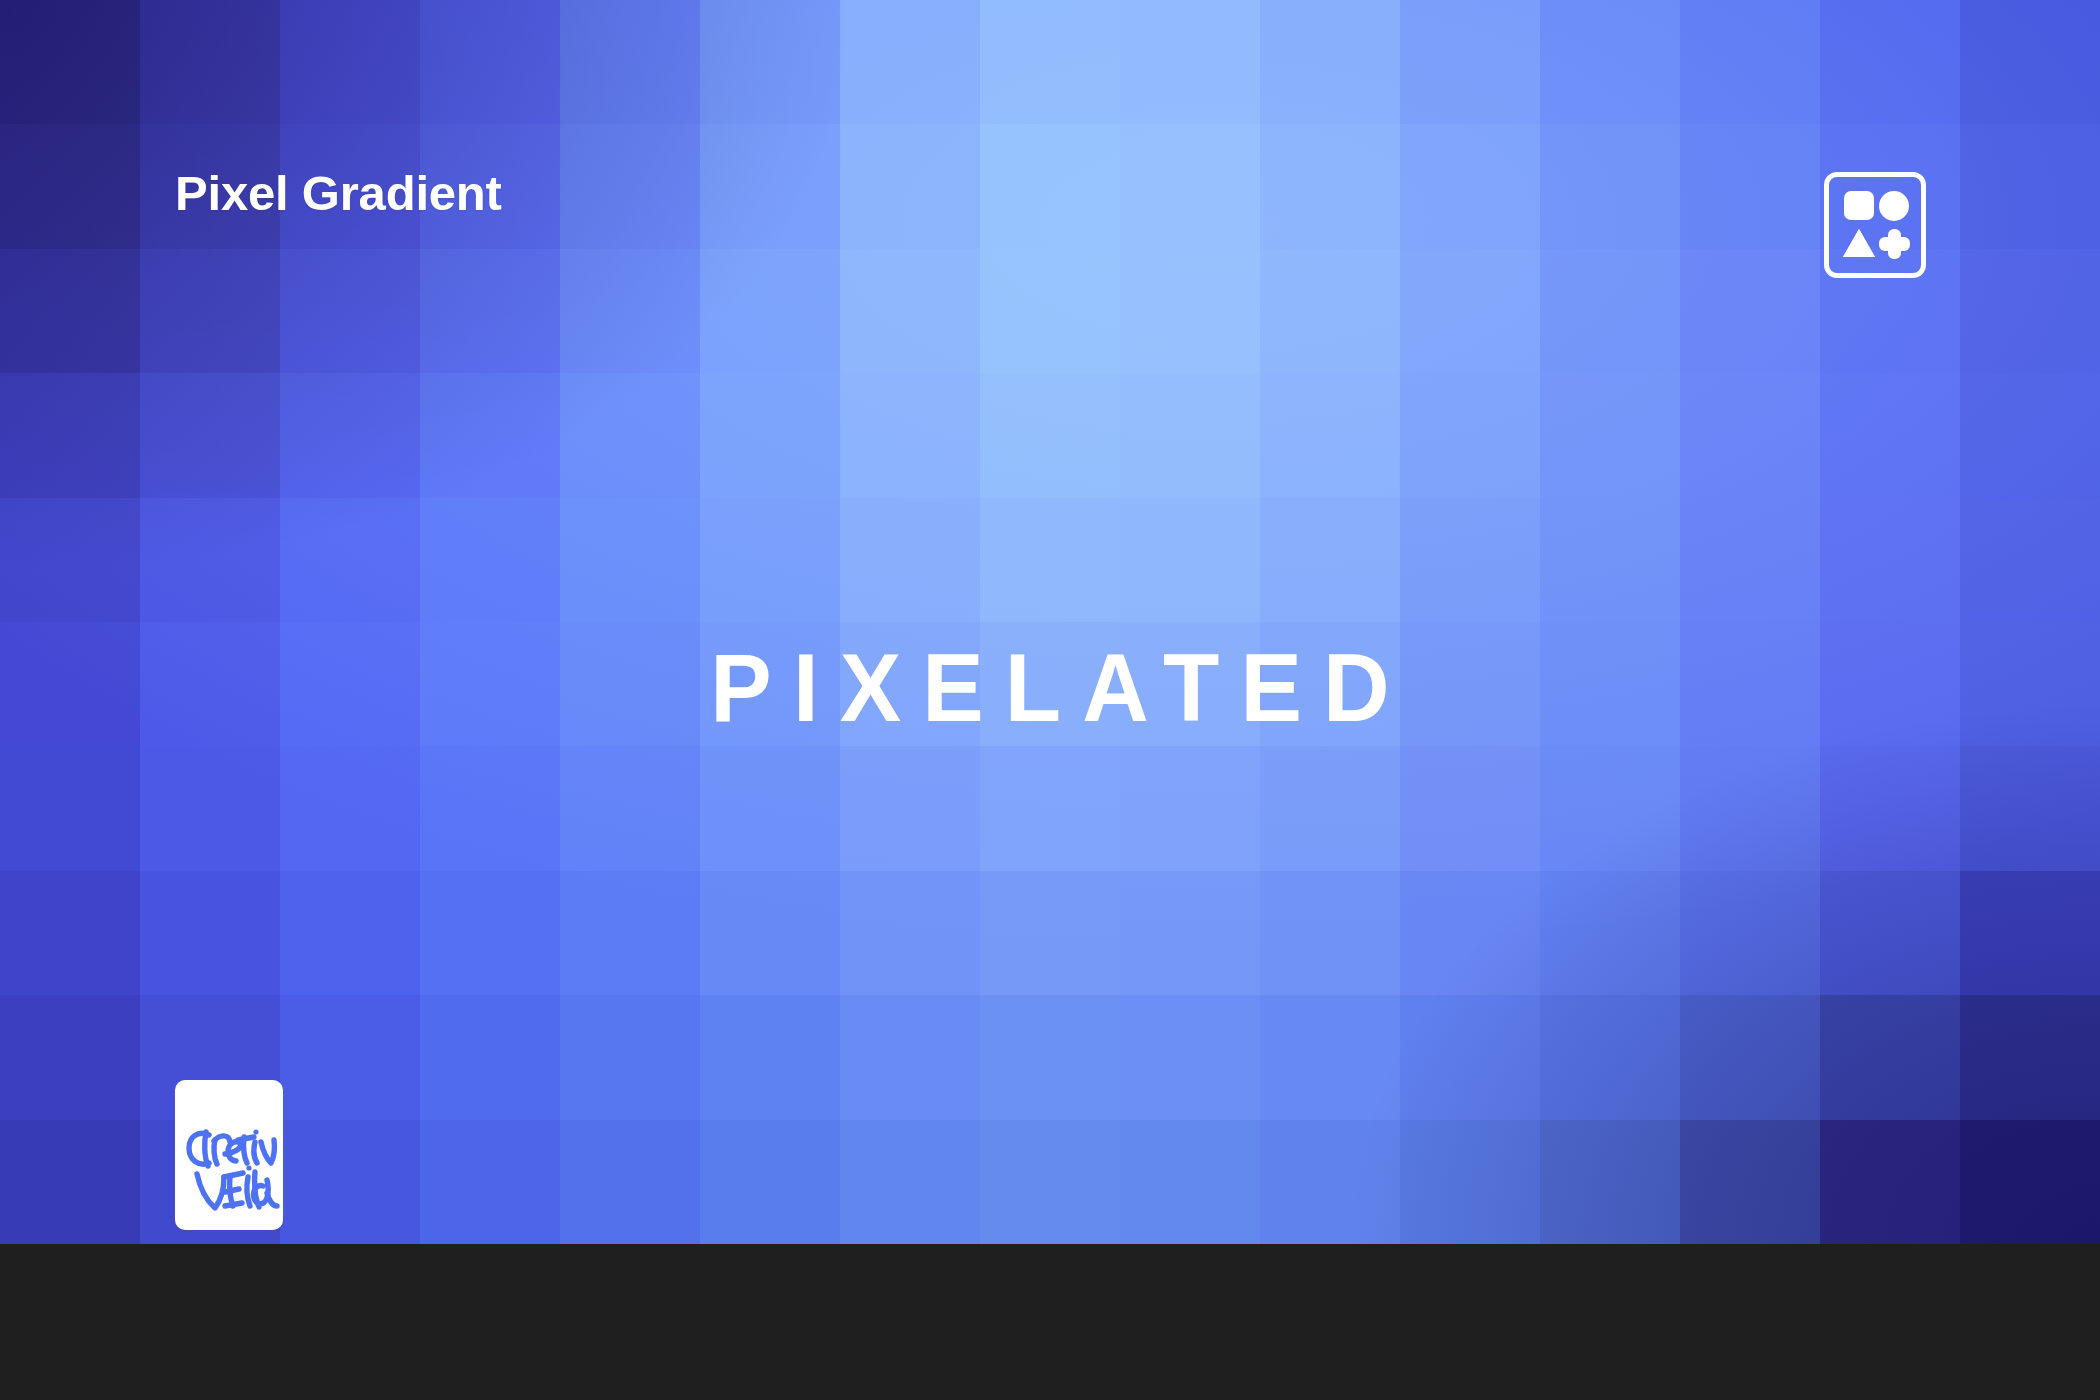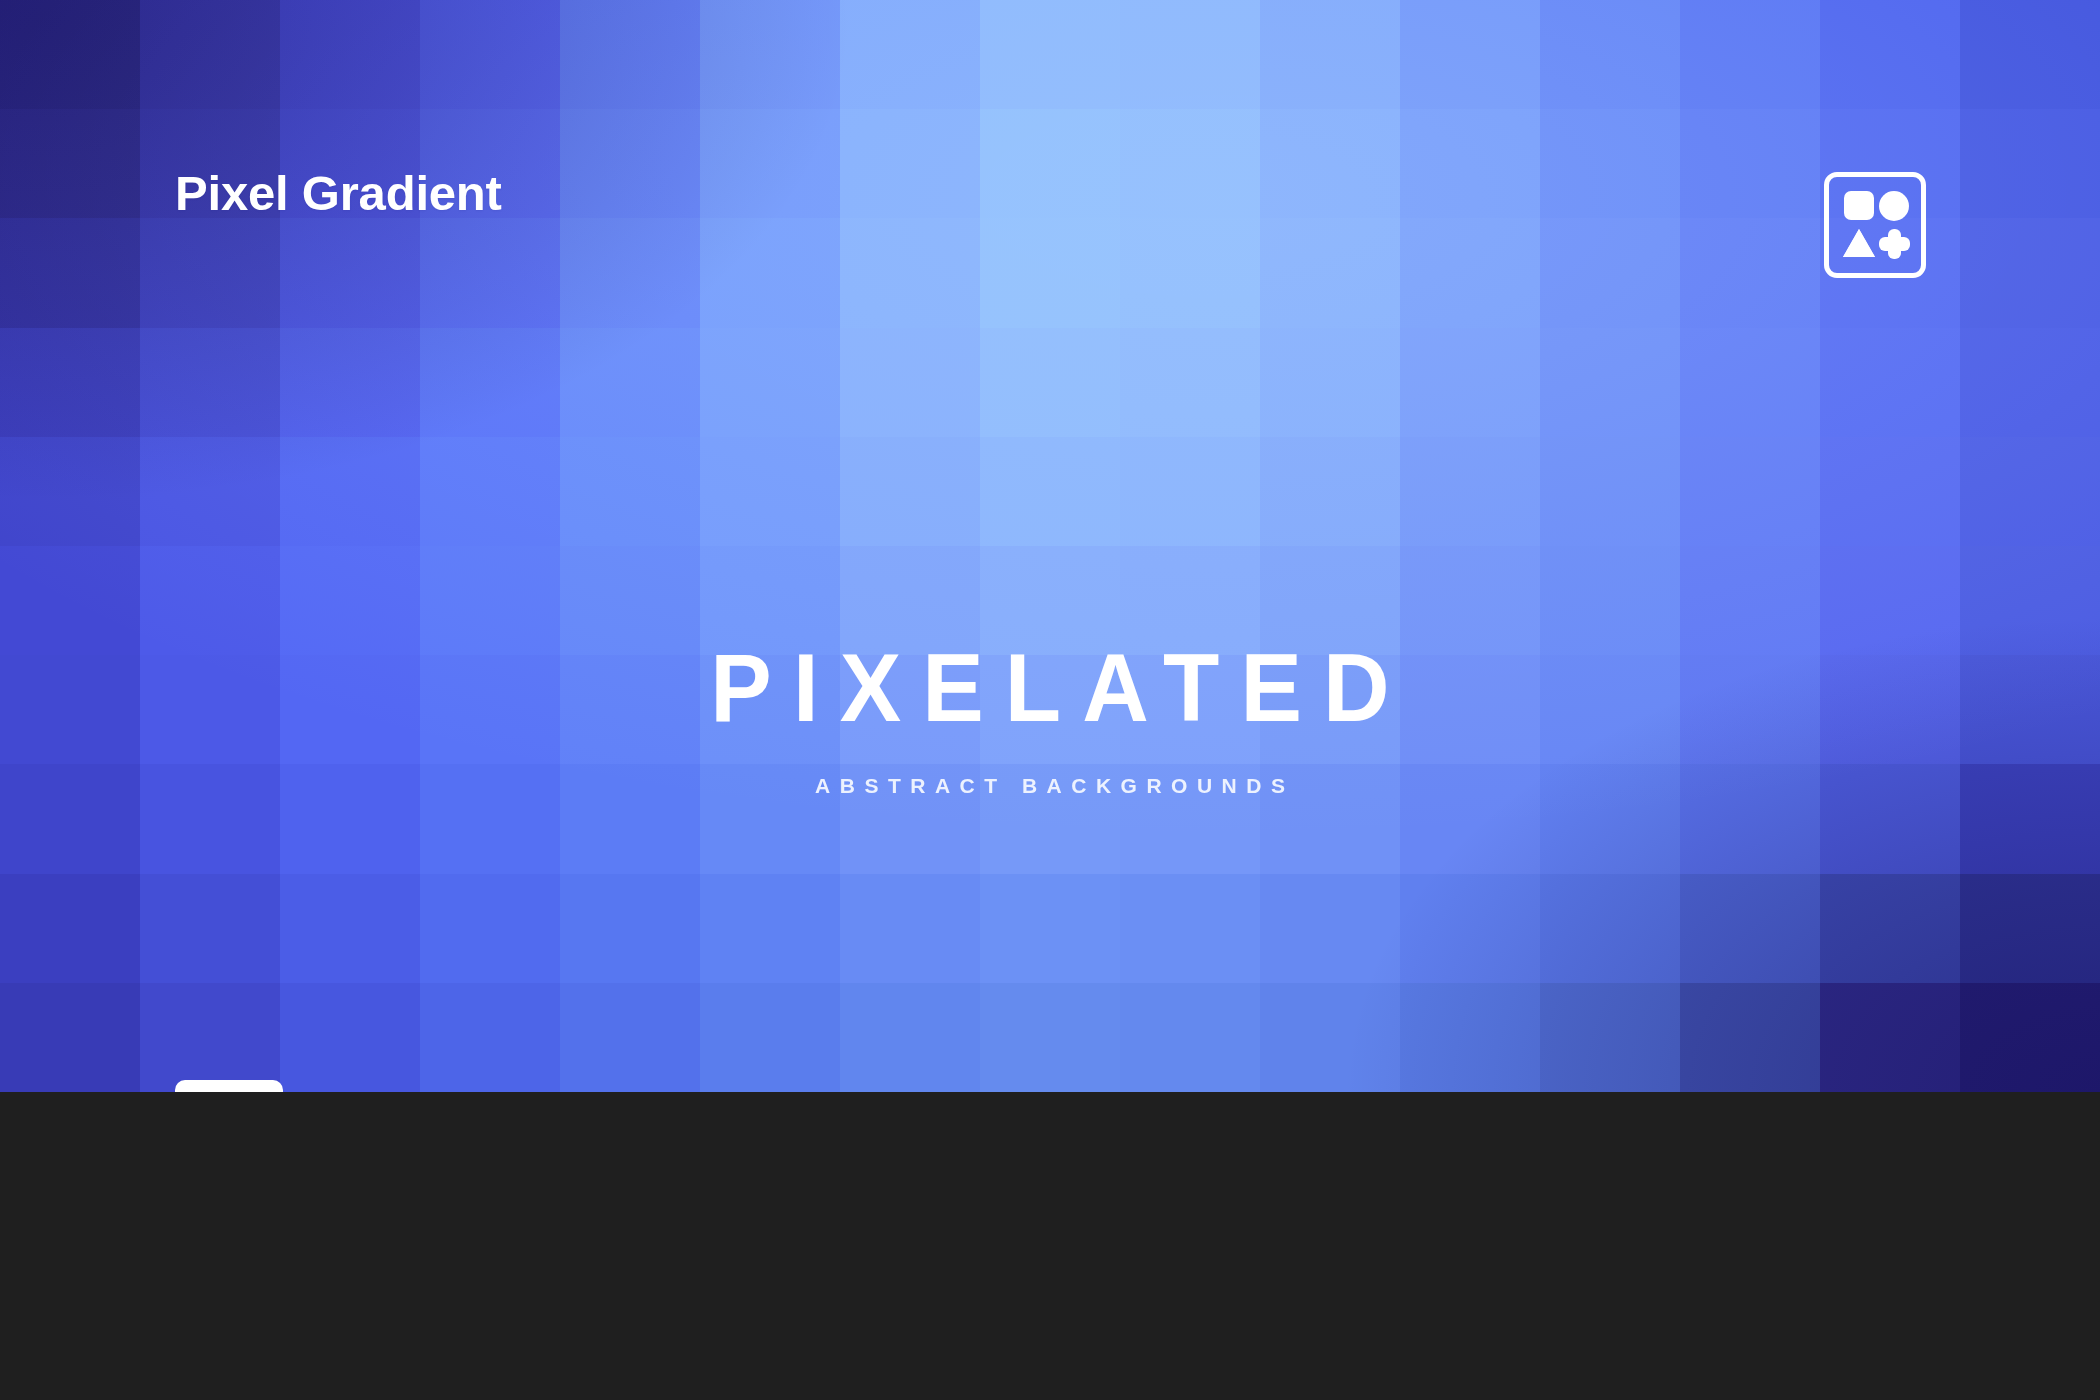--- a/index.html
+++ b/index.html
@@ -1,19 +1,19 @@
 <!DOCTYPE html>
 <html><head>
 <meta charset="utf-8">
 <style>
   * { margin:0; padding:0; box-sizing:border-box; }
   html,body { background:#1f1f1f; }
   .stage {
     position:relative;
-    width:2100px; height:1092px;
+    width:2100px; height:1244px;
     overflow:hidden;
     font-family:"Liberation Sans", sans-serif;
     background:#4a63e8;
   }
 
   
   #pixel-grid {
     position:absolute; inset:0;
     display:grid;
     grid-template-columns:repeat(15, 1fr);
@@ -297,21 +297,20 @@
 
     <div id="shapes-icon">
       <span class="sq"></span>
       <span class="ci"></span>
       <span class="tr"></span>
       <span class="pl"></span>
     </div>
 
     <div id="center-block">
       <div id="center-title">PIXELATED</div>
-      <div id="center-subtitle">ABSTRACT BACKGROUNDS</div>
     </div>
 
     <div id="brand-logo">
       <svg viewBox="0 0 108 150" xmlns="http://www.w3.org/2000/svg">
         <g fill="none" stroke="#4E73F2" stroke-width="5.4" stroke-linecap="round" stroke-linejoin="round">
 
           <path d="M34 55 C23 50, 14 57, 14 68 C14 80, 24 87, 34 83"></path>
           <path d="M31 52 C29 62, 29 76, 33 86"></path>
           <path d="M40 60 C38 68, 39 78, 42 84"></path>
           <path d="M39 61 C45 54, 54 54, 55 62"></path>

